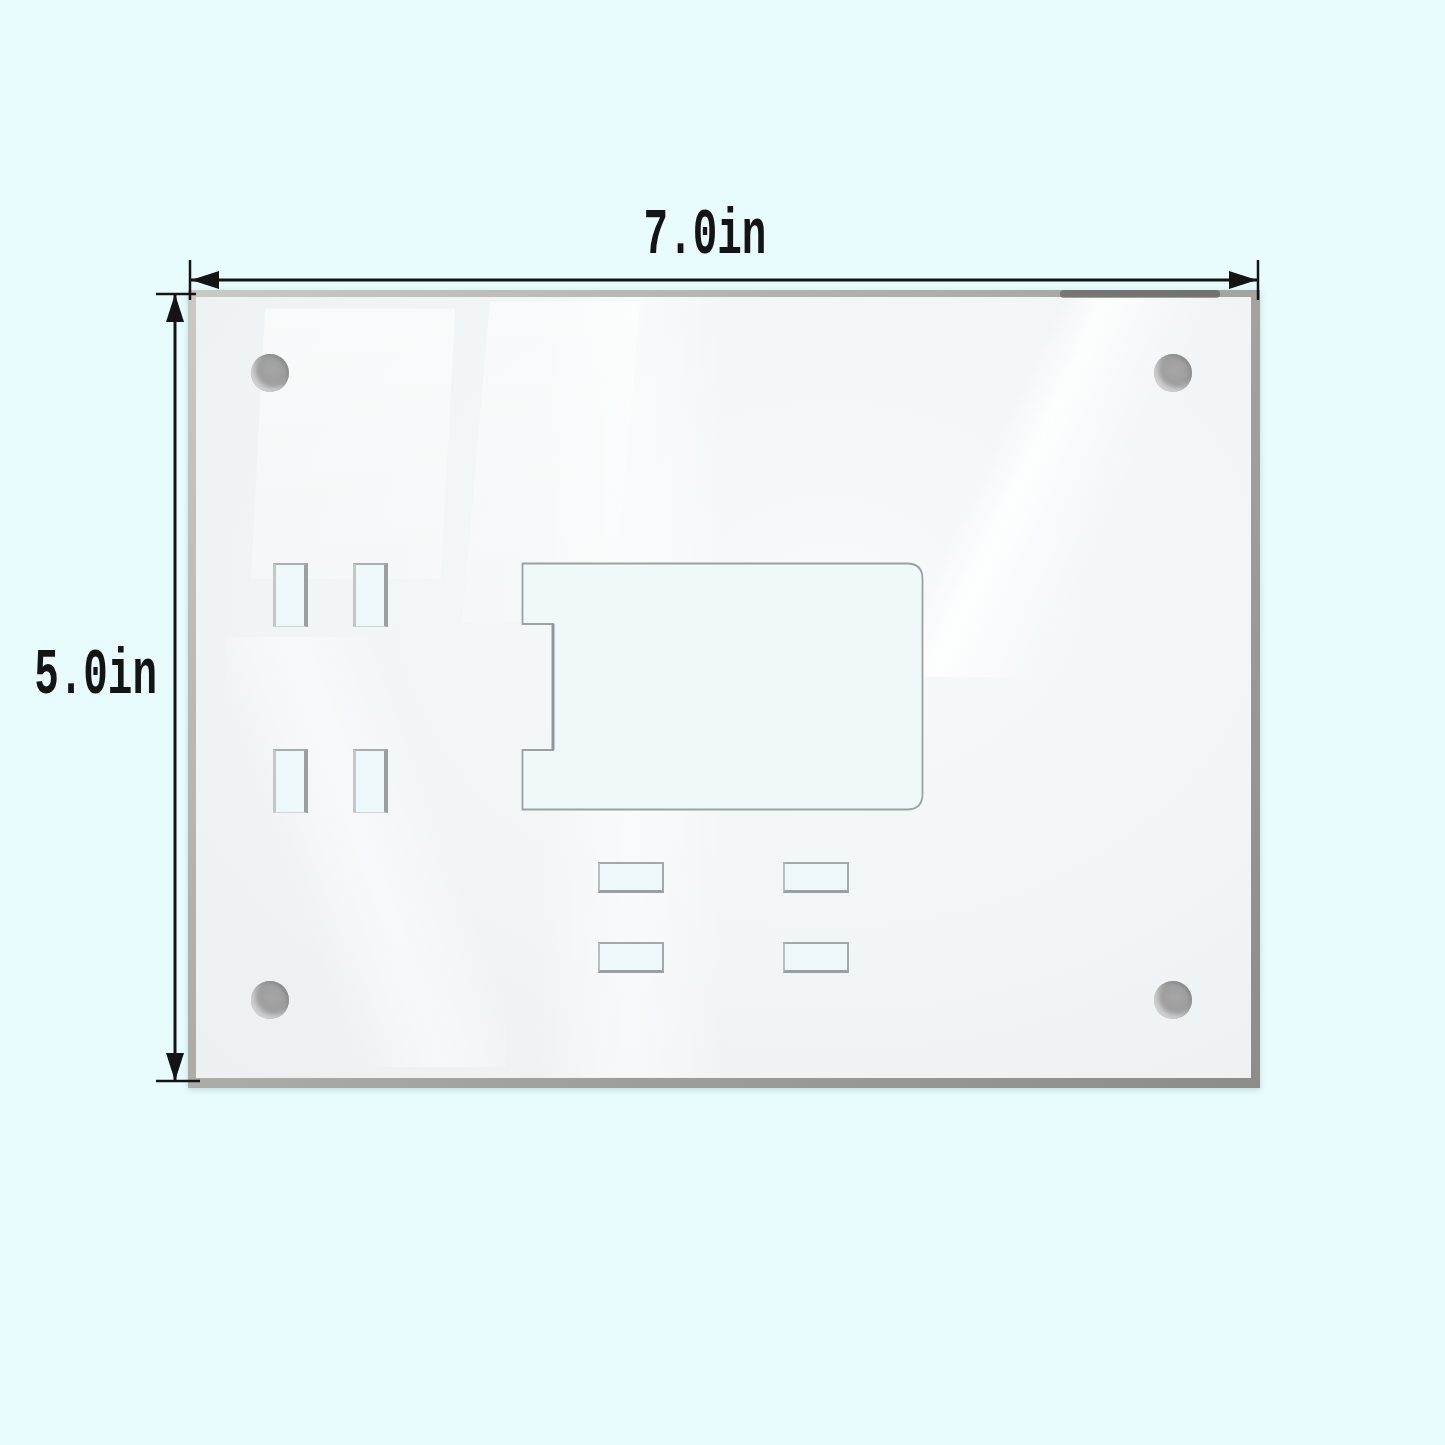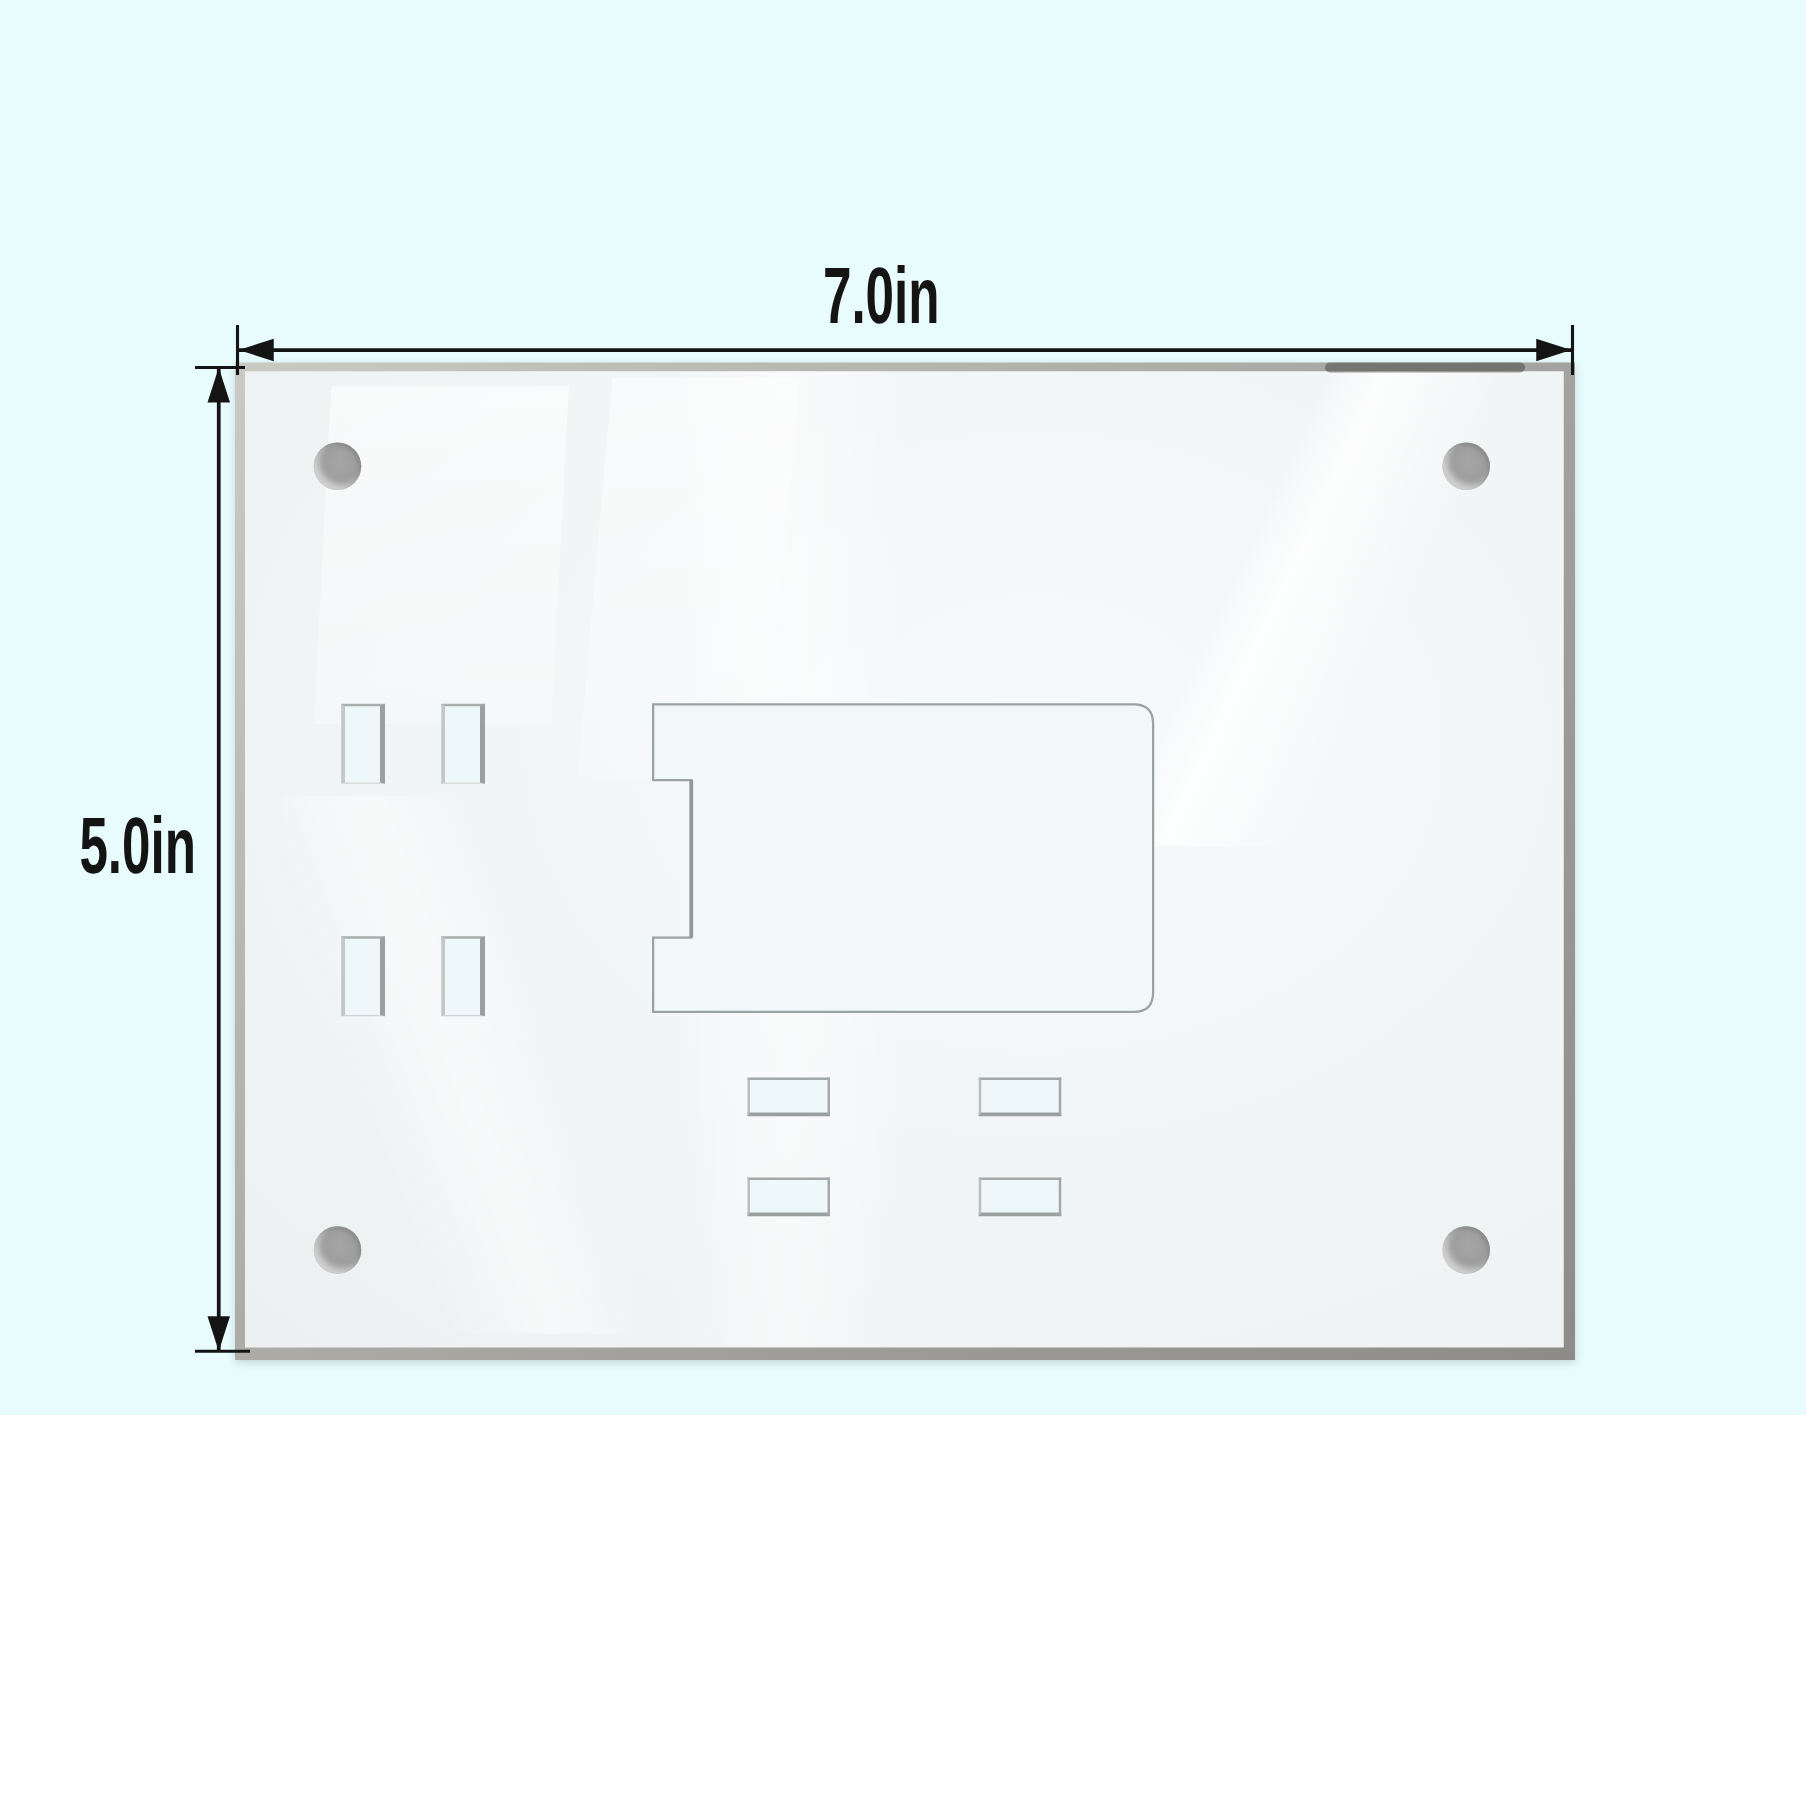--- a/index.html
+++ b/index.html
@@ -1,21 +1,21 @@
 <!DOCTYPE html>
 <html style="--background: #e8fcfd; --plate: #f2f5f6; --plate_edge: #a3a19d; --cutout_fill: #eef8fa; --cutout_stroke: #9aa3a4; --magnet: #9a9a9a; --annotation: #141414;"><head>
 <meta charset="utf-8">
 <style>
   html,body{margin:0;padding:0;}
   .canvas{
     position:relative;
-    width:1445px;height:1132px;
+    width:1445px;height:1445px;
     background:var(--background,#e8fcfd);
     overflow:hidden;
-    font-family:Liberation Sans, sans-serif;
+    font-family:Liberation Mono, monospace;
   }
   
   .plate{
     position:absolute;left:188px;top:290px;width:1072px;height:798px;
     background:linear-gradient(135deg,#cbc9c4 0%,#b2b0ab 35%,#a3a19d 60%,#8e8c88 100%);
     box-shadow:0 2px 6px rgba(90,110,112,.25);
   }
   .plate-face{
     position:absolute;left:8px;top:7px;right:9px;bottom:10px;
     background:radial-gradient(ellipse at 60% 38%, #f7fafb 0%, var(--plate,#f2f5f6) 55%, #edf0f1 100%);

